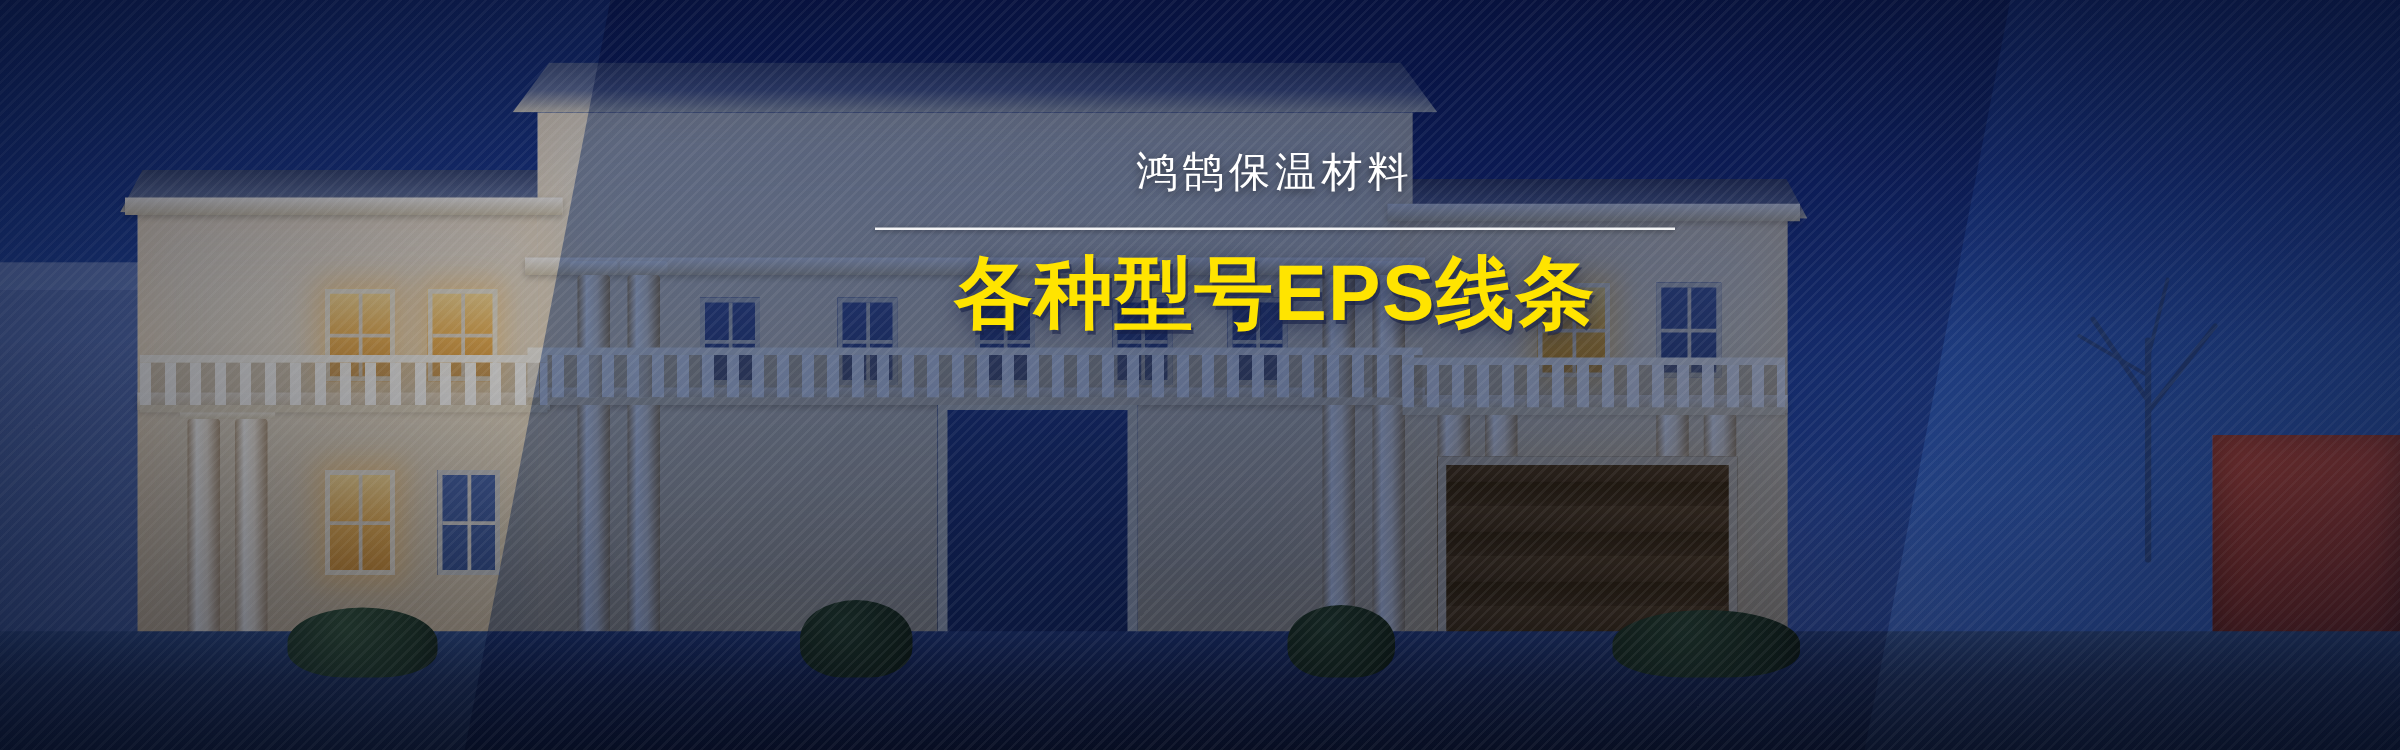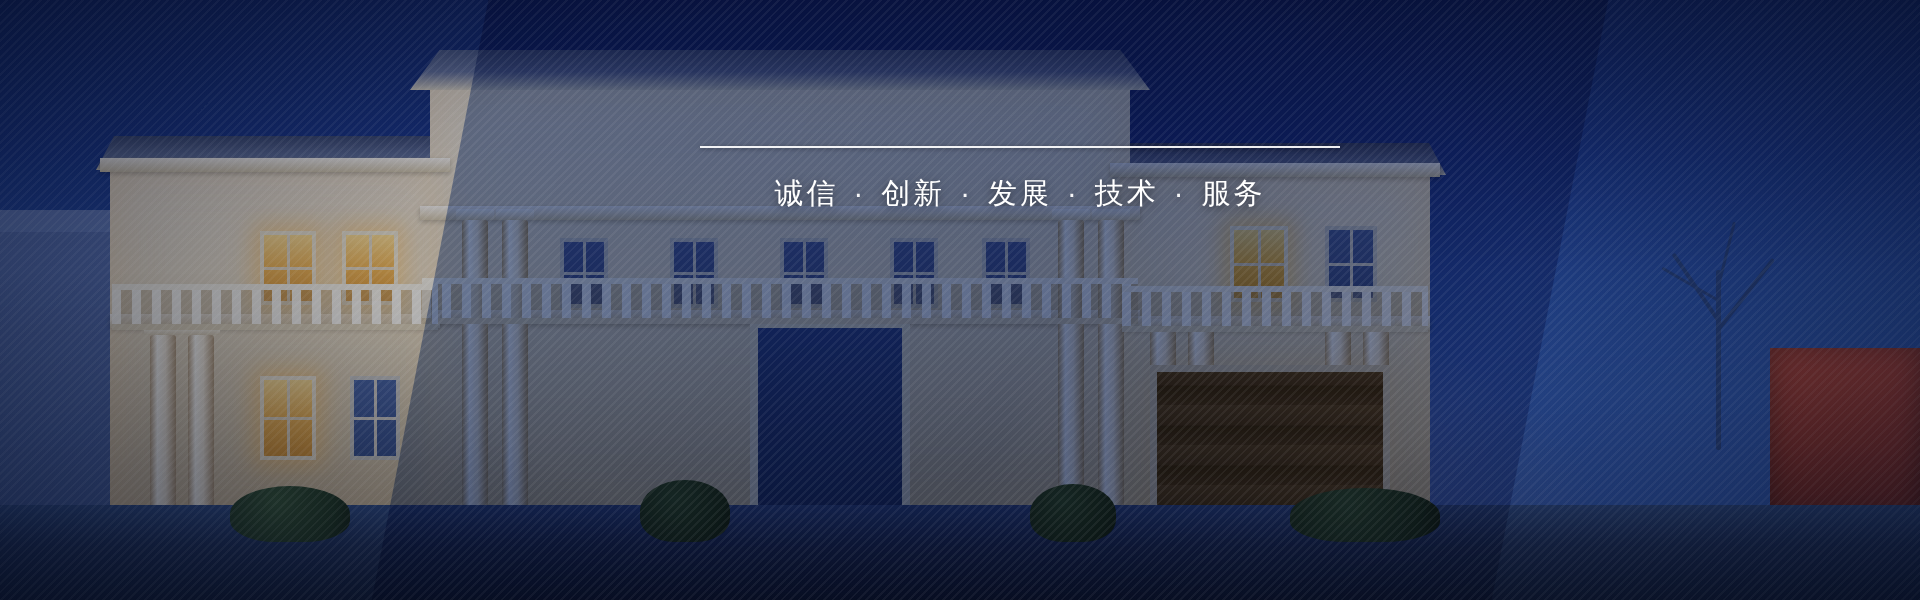--- a/index.html
+++ b/index.html
@@ -339,17 +339,18 @@
       <span style="left:86px; bottom:150px; width:3px; height:64px; transform:rotate(-60deg);"></span>
     </div>
 
     <div class="tint"></div>
     <div class="wedge"></div>
     <div class="hatch"></div>
     <div class="vignette"></div>
   </div>
 
   <div class="copy">
+    <div class="eyebrow">鸿鹄保温材料</div>
     <div class="rule"></div>
-    <div class="tagline"><span>诚信</span><span class="dot"> · </span><span>创新</span><span class="dot"> · </span><span>发展</span><span class="dot"> · </span><span>技术</span><span class="dot"> · </span><span>服务</span></div>
+    <div class="headline">各种型号EPS线条</div>
   </div>
 
 </div>
 
 </body></html>

